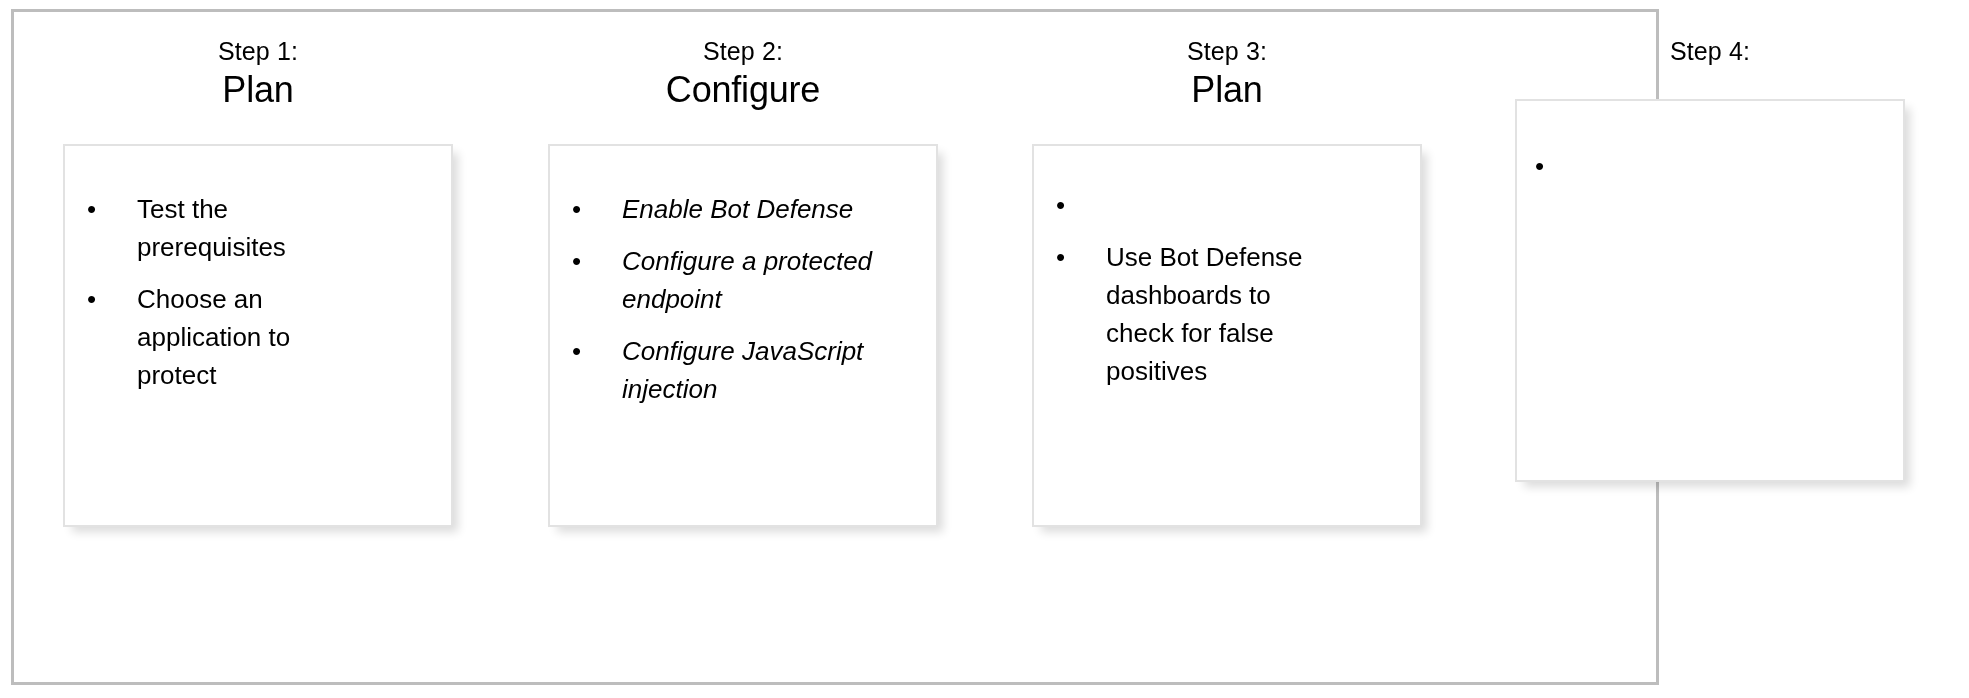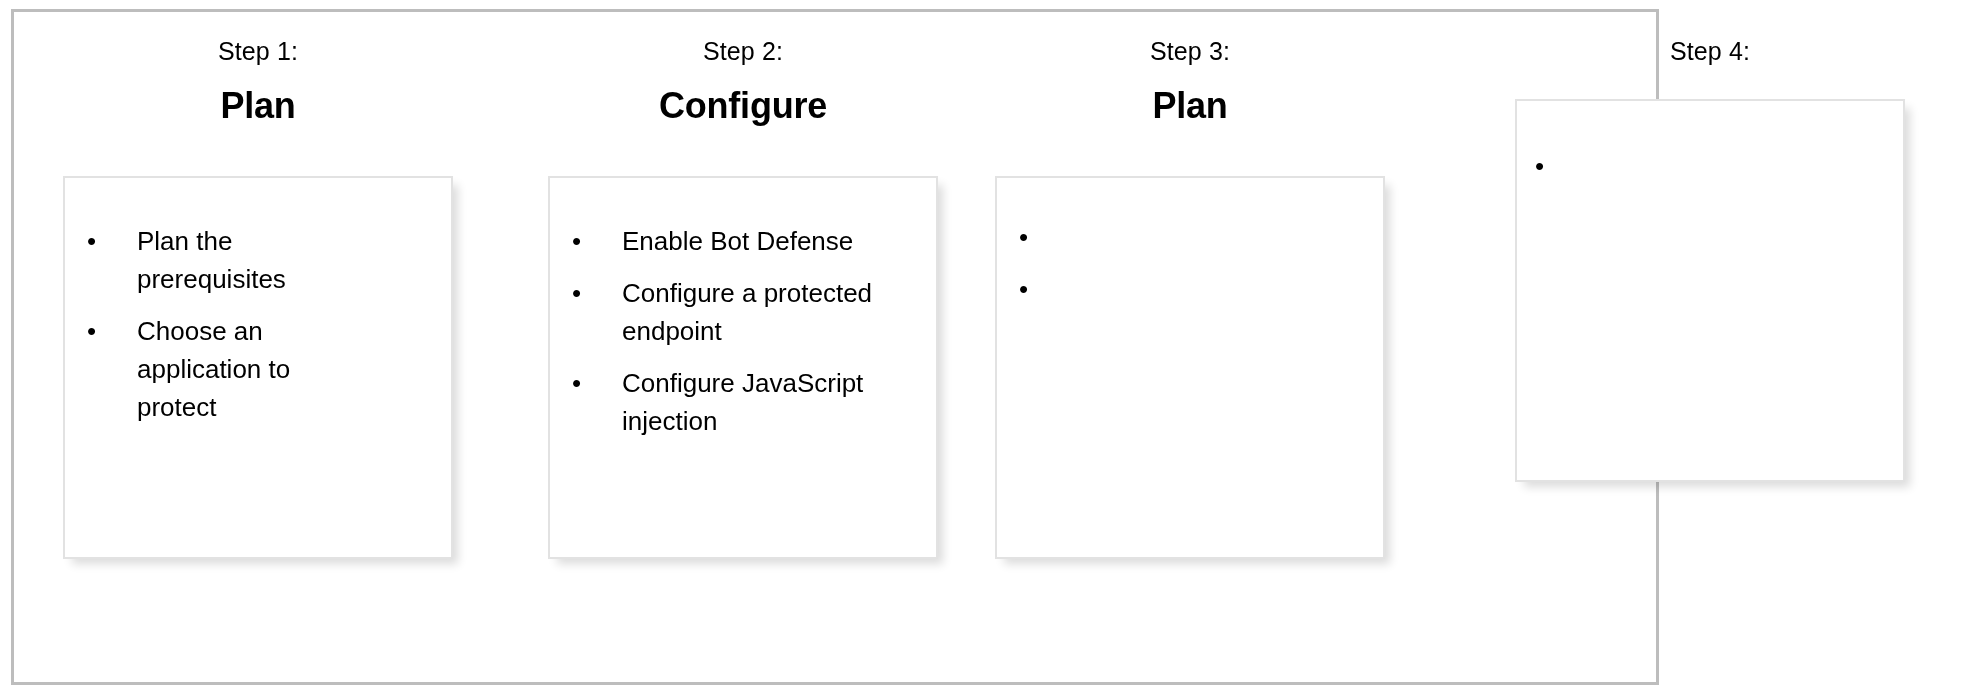--- a/index.html
+++ b/index.html
@@ -44,41 +44,41 @@
     position: absolute;
     top: 24px;
     width: 392px;
     display: flex;
     flex-direction: column;
     align-items: center;
   }
 
   .step-column.col-1 { left: 48px; }
   .step-column.col-2 { left: 533px; }
-  .step-column.col-3 { left: 980px; }
+  .step-column.col-3 { left: 1017px; }
   .step-column.col-4 { left: 1500px; }
 
   .step-eyebrow {
     font-size: 25px;
     line-height: 31px;
     font-weight: 400;
     letter-spacing: 0.1px;
     text-align: center;
     color: #000000;
     margin: 0;
   }
 
   .step-title {
     font-size: 36px;
     line-height: 45px;
-    font-weight: bold;
+    font-weight: normal;
     letter-spacing: -0.2px;
     text-align: center;
     color: #000000;
-    margin: 16px;
+    margin: 0;
   }
 
   .step-card {
     margin-top: 32px;
     width: 390px;
     height: 383px;
     box-sizing: border-box;
     background: #ffffff;
     border: 2px solid #e2e2e2;
     box-shadow: 7px 7px 9px -2px rgba(0, 0, 0, 0.14);
@@ -117,42 +117,42 @@
     box-sizing: border-box;
   }
 
   .bullet-text {
     flex: 1 1 auto;
     max-width: 292px;
   }
 
   
   .col-1 .bullet-text { max-width: 178px; }
-  .col-2 .bullet-text { max-width: 256px; }
+  .col-2 .bullet-text { max-width: 256px; font-style: italic; }
   .col-3 .bullet-text { max-width: 222px; }
   .col-4 .bullet-text { max-width: 288px; }
 
   .col-3 .step-card { padding-top: 40px; }
   .col-4 .step-card { padding-top: 46px; padding-left: 12px; }
   .col-4 .bullet-dot { width: 52px; }
 </style>
 </head>
 <body>
 
 <div class="frame">
   <div class="steps-row">
 
     <div class="step-column col-1">
       <div class="step-eyebrow">Step 1:</div>
       <div class="step-title">Plan</div>
       <div class="step-card">
         <ul class="bullet-list">
           <li class="bullet-item">
             <span class="bullet-dot">•</span>
-            <span class="bullet-text">Plan the prerequisites</span>
+            <span class="bullet-text">Test the prerequisites</span>
           </li>
           <li class="bullet-item">
             <span class="bullet-dot">•</span>
             <span class="bullet-text">Choose an application to protect</span>
           </li>
         </ul>
       </div>
     </div>
 
     <div class="step-column col-2">
@@ -179,20 +179,21 @@
     <div class="step-column col-3">
       <div class="step-eyebrow">Step 3:</div>
       <div class="step-title">Plan</div>
       <div class="step-card">
         <ul class="bullet-list">
           <li class="bullet-item">
             <span class="bullet-dot">•</span>
           </li>
           <li class="bullet-item">
             <span class="bullet-dot">•</span>
+            <span class="bullet-text">Use Bot Defense dashboards to check for false positives</span>
           </li>
         </ul>
       </div>
     </div>
 
     <div class="step-column col-4">
       <div class="step-eyebrow">Step 4:</div>
       <div class="step-card">
         <ul class="bullet-list">
           <li class="bullet-item">

